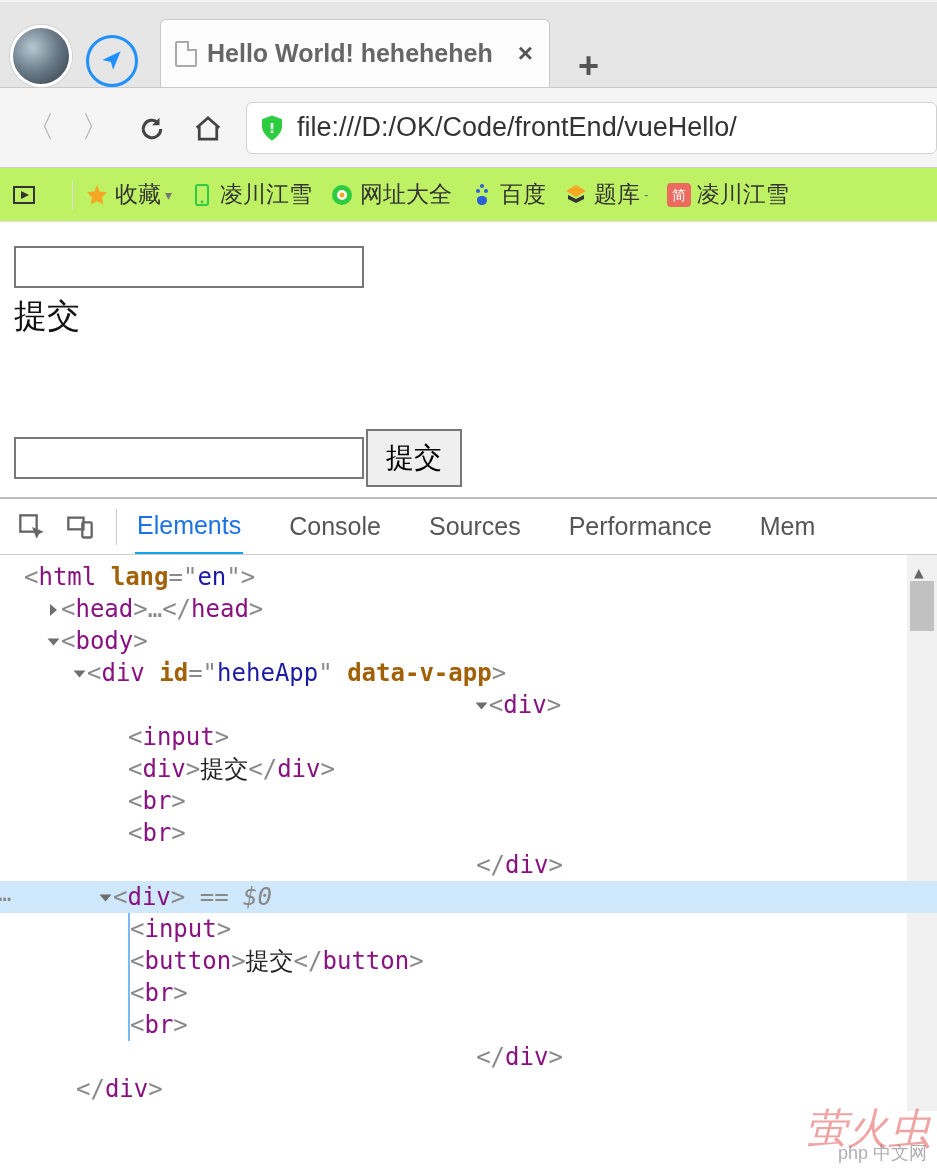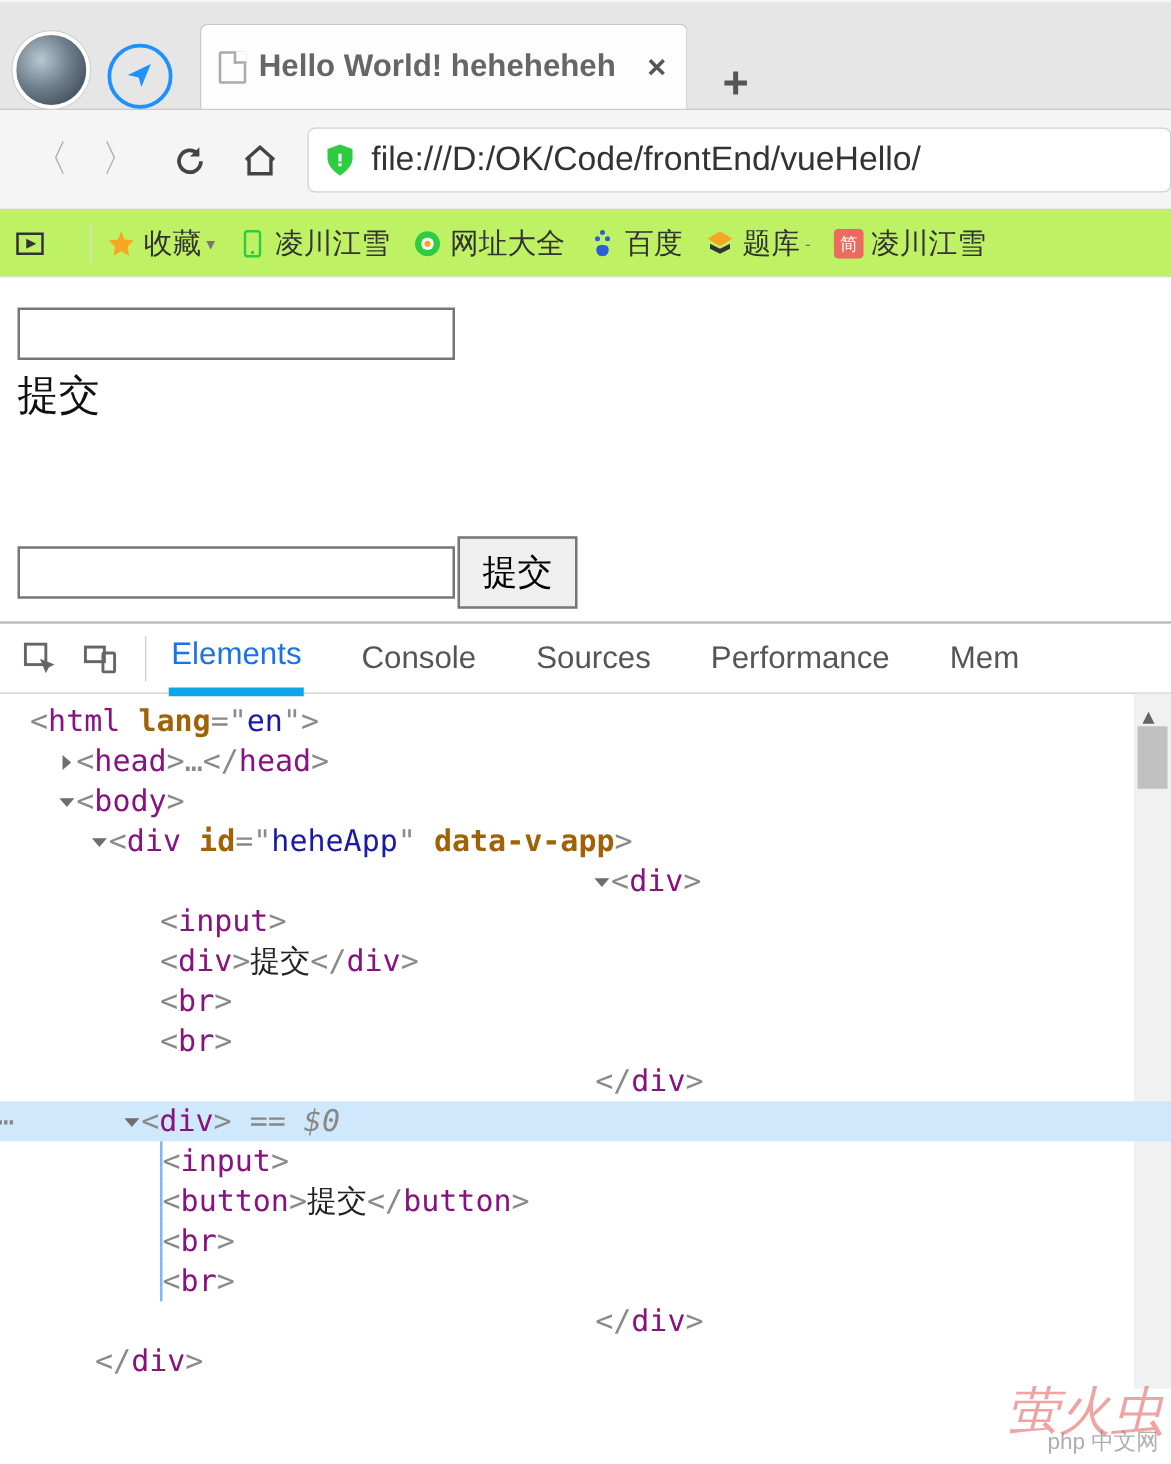--- a/index.html
+++ b/index.html
@@ -136,21 +136,21 @@
     height: 56px;
     display: flex; align-items: center;
     border-bottom: 1px solid #ccc;
     padding-left: 14px;
     font-family: "Segoe UI", Arial, sans-serif;
   }
   .dt-ico { width: 36px; height: 36px; margin-right: 12px; display: flex; align-items: center; justify-content: center; color: #555; cursor: pointer; }
   .dt-ico svg { width: 28px; height: 28px; }
   .dt-sep { width: 1px; height: 36px; background: #ccc; margin: 0 18px 0 6px; }
   .dt-tab { font-size: 25px; color: #555; margin-right: 44px; padding: 12px 2px; cursor: pointer; }
-  .dt-tab.active { color: #1a73e8; border-bottom: 7px solid #0ea5e9; }
+  .dt-tab.active { color: #1a73e8; border-bottom: 2px solid #0ea5e9; }
   .dt-body {
     position: relative;
     font-size: 24px; line-height: 32px;
     padding: 6px 0 6px 24px;
   }
   .dt-scroll { position: absolute; right: 0; top: 0; width: 30px; height: 100%; background: #f1f1f1; }
   .dt-scroll .up { position: absolute; top: 2px; left: 7px; font-size: 16px; color: #666; }
   .dt-scroll .thumb { position: absolute; top: 26px; left: 3px; width: 24px; height: 50px; background: #c1c1c1; }
   .tok-gray { color: #8a8a8a; }
   .tok-tag { color: #881280; }

